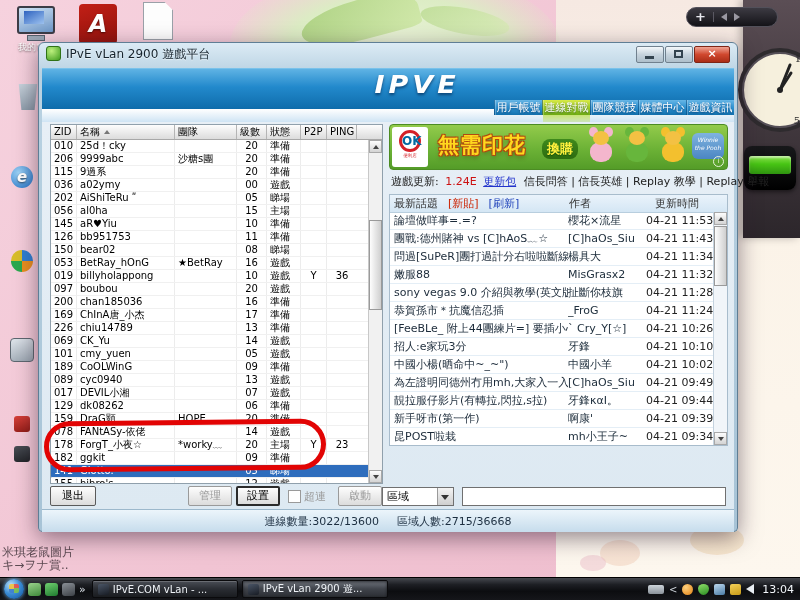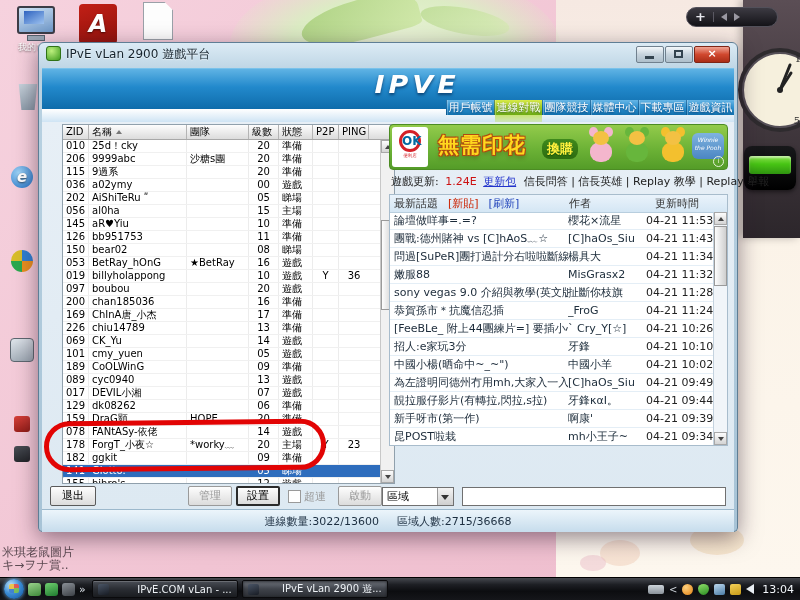--- a/index.html
+++ b/index.html
@@ -93,21 +93,21 @@
     background:linear-gradient(180deg,#66b6e6 0%,#2e93d2 50%,#1271ae 100%);text-shadow:0 1px 2px rgba(0,30,80,.6);cursor:pointer;}
   .tab.active{background:linear-gradient(180deg,#d8ea48 0%,#9ecb22 55%,#6fae12 100%);position:relative;}
   .tab.active:after{content:"";position:absolute;left:0;right:0;bottom:-13px;height:13px;
     background:linear-gradient(180deg,rgba(196,226,110,.95),rgba(240,248,200,0));}
   .substrip{height:13px;background:linear-gradient(180deg,#ffffff,#cfe4f4);}
 
   .content{height:387px;position:relative;background:linear-gradient(180deg,#e7eff6,#dde9f2);}
 
   
   .players{position:absolute;left:8px;top:2px;width:333px;height:360px;background:#fff;
-    border:1px solid #90a0ac;box-sizing:border-box;overflow:hidden;margin-left:12px;}
+    border:1px solid #90a0ac;box-sizing:border-box;overflow:hidden;}
   .phead{display:flex;height:14px;background:linear-gradient(180deg,#fdfdfd,#dcdcdc);border-bottom:1px solid #a8a8a8;}
   .ph{font-size:10px;color:#000;line-height:14px;padding-left:3px;border-right:1px solid #b4b4b4;box-sizing:border-box;cursor:pointer;}
   .pbody{position:absolute;top:15px;left:0;right:13px;bottom:0;overflow:hidden;border-radius:7px;}
   .prow{display:flex;height:12px;line-height:12px;border-bottom:1px solid #f0f0f0;cursor:pointer;}
   .pc{font-size:10px;color:#000;padding-left:3px;border-right:1px solid #ececec;box-sizing:border-box;
     white-space:nowrap;overflow:hidden;}
   .c-zid{width:26px;} .c-name{width:98px;} .c-team{width:62px;} .c-lvl{width:30px;text-align:center;padding-left:0;}
   .c-st{width:34px;} .c-p2p{width:26px;text-align:center;padding-left:0;} .c-ping{width:30px;text-align:center;padding-left:0;border-right:none;}
   .hc-zid{width:26px;} .hc-name{width:98px;display:flex;align-items:center;gap:4px;} .hc-team{width:62px;}
   .hc-lvl{width:30px;} .hc-st{width:34px;} .hc-p2p{width:26px;} .hc-ping{width:30px;}
@@ -200,22 +200,22 @@
   .orb{width:20px;height:20px;margin:0 4px;border-radius:50%;cursor:pointer;
     background:radial-gradient(circle at 35% 30%,#bfe2f8 0%,#3d8ed6 45%,#0d4f96 100%);box-shadow:0 0 4px #6fb6ee;position:relative;}
   .orb:after{content:"";position:absolute;left:5px;top:5px;width:10px;height:9px;
     background:conic-gradient(#e8524a 0 25%,#7dc24c 25% 50%,#3f7fd0 50% 75%,#f0c33a 75%);border-radius:2px;opacity:.9;}
   .ql{display:flex;align-items:center;gap:4px;margin-right:6px;}
   .qlic{width:13px;height:13px;border-radius:3px;cursor:pointer;}
   .q1{background:linear-gradient(160deg,#9ad28c,#3f8a3a);}
   .q2{background:linear-gradient(160deg,#6fcf6f,#1f7a2f);}
   .q3{background:linear-gradient(160deg,#8b9097,#3c4046);}
   .qmore{color:#dfe5ec;font-size:11px;cursor:pointer;}
-  .taskbtn{width:146px;height:18px;margin-right:4px;border-radius:2px;display:flex;align-items:center;gap:16px;padding:0 5px;box-sizing:border-box;cursor:pointer;
-    background:linear-gradient(180deg,#4a4e56 0%,#2a2d33 50%,#1a1c20 100%);border:1px solid #0a0a0c;box-shadow:inset 0 1px 0 rgba(255,255,255,.18);justify-content:space-between;}
+  .taskbtn{width:146px;height:18px;margin-right:4px;border-radius:2px;display:flex;align-items:center;gap:4px;padding:0 5px;box-sizing:border-box;cursor:pointer;
+    background:linear-gradient(180deg,#4a4e56 0%,#2a2d33 50%,#1a1c20 100%);border:1px solid #0a0a0c;box-shadow:inset 0 1px 0 rgba(255,255,255,.18);}
   .taskbtn.active{background:linear-gradient(180deg,#70757e 0%,#3f434a 50%,#2b2e34 100%);box-shadow:inset 0 1px 3px rgba(0,0,0,.6);}
   .taskbtn .tic{width:11px;height:11px;border-radius:2px;flex:none;}
   .tic1{background:linear-gradient(160deg,#4a5566,#181c24);}
   .taskbtn span{color:#eef2f6;font-size:10px;white-space:nowrap;overflow:hidden;text-overflow:ellipsis;}
   .tray{margin-left:auto;display:flex;align-items:center;gap:5px;padding-right:6px;}
   .trayic{width:11px;height:11px;border-radius:2px;cursor:pointer;}
   .t-kbd{background:linear-gradient(180deg,#cdd4da,#8a929a);width:16px;height:9px;}
   .t-chev{color:#cfd6dc;font-size:10px;cursor:pointer;}
   .t-ball{background:radial-gradient(circle at 35% 30%,#ffd27e,#e07f12);border-radius:50%;}
   .t-shield{background:linear-gradient(160deg,#8fe06a,#2a8c22);border-radius:50% 50% 50% 50%/40% 40% 60% 60%;}
@@ -326,23 +326,20 @@
         </div>
 
         <div class="tab">
           <span>團隊競技</span>
         </div>
 
         <div class="tab">
           <span>媒體中心</span>
         </div>
 
-        <div class="tab">
-          <span>下載專區</span>
-        </div>
 
         <div class="tab">
           <span>遊戲資訊</span>
         </div>
       </div>
   </div>
   <div class="substrip"></div>
 
   <div class="content">
 

